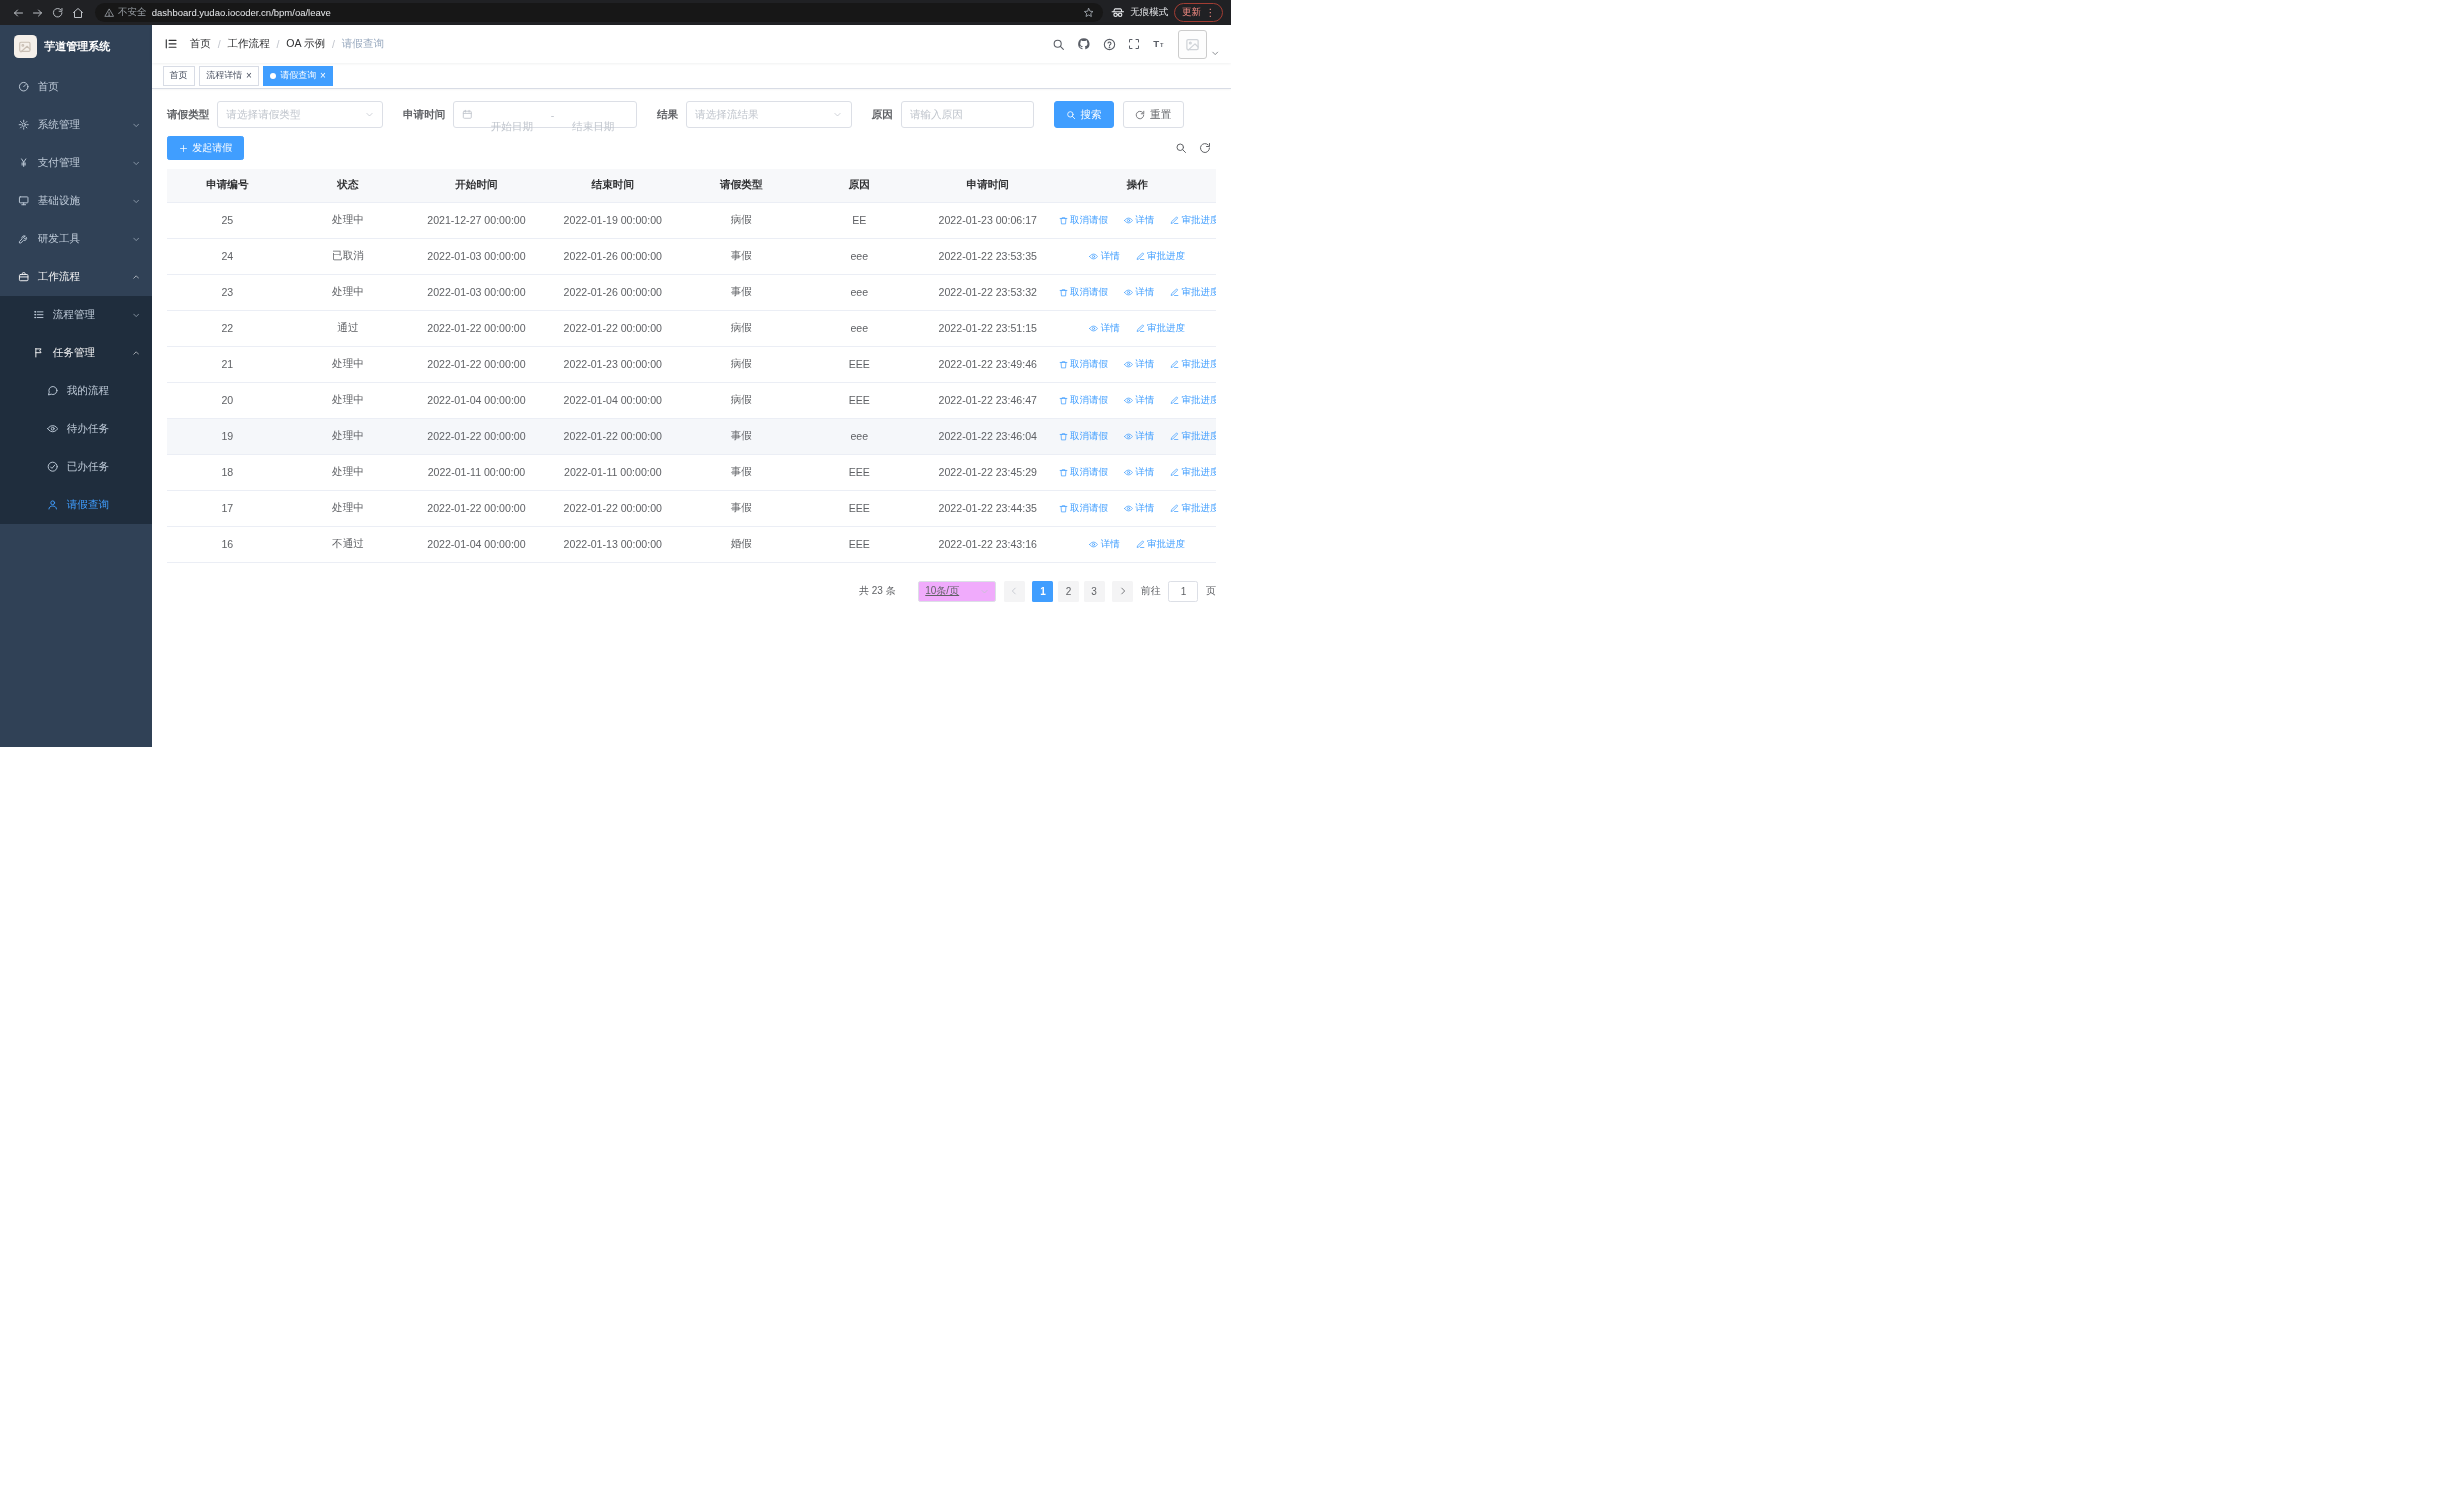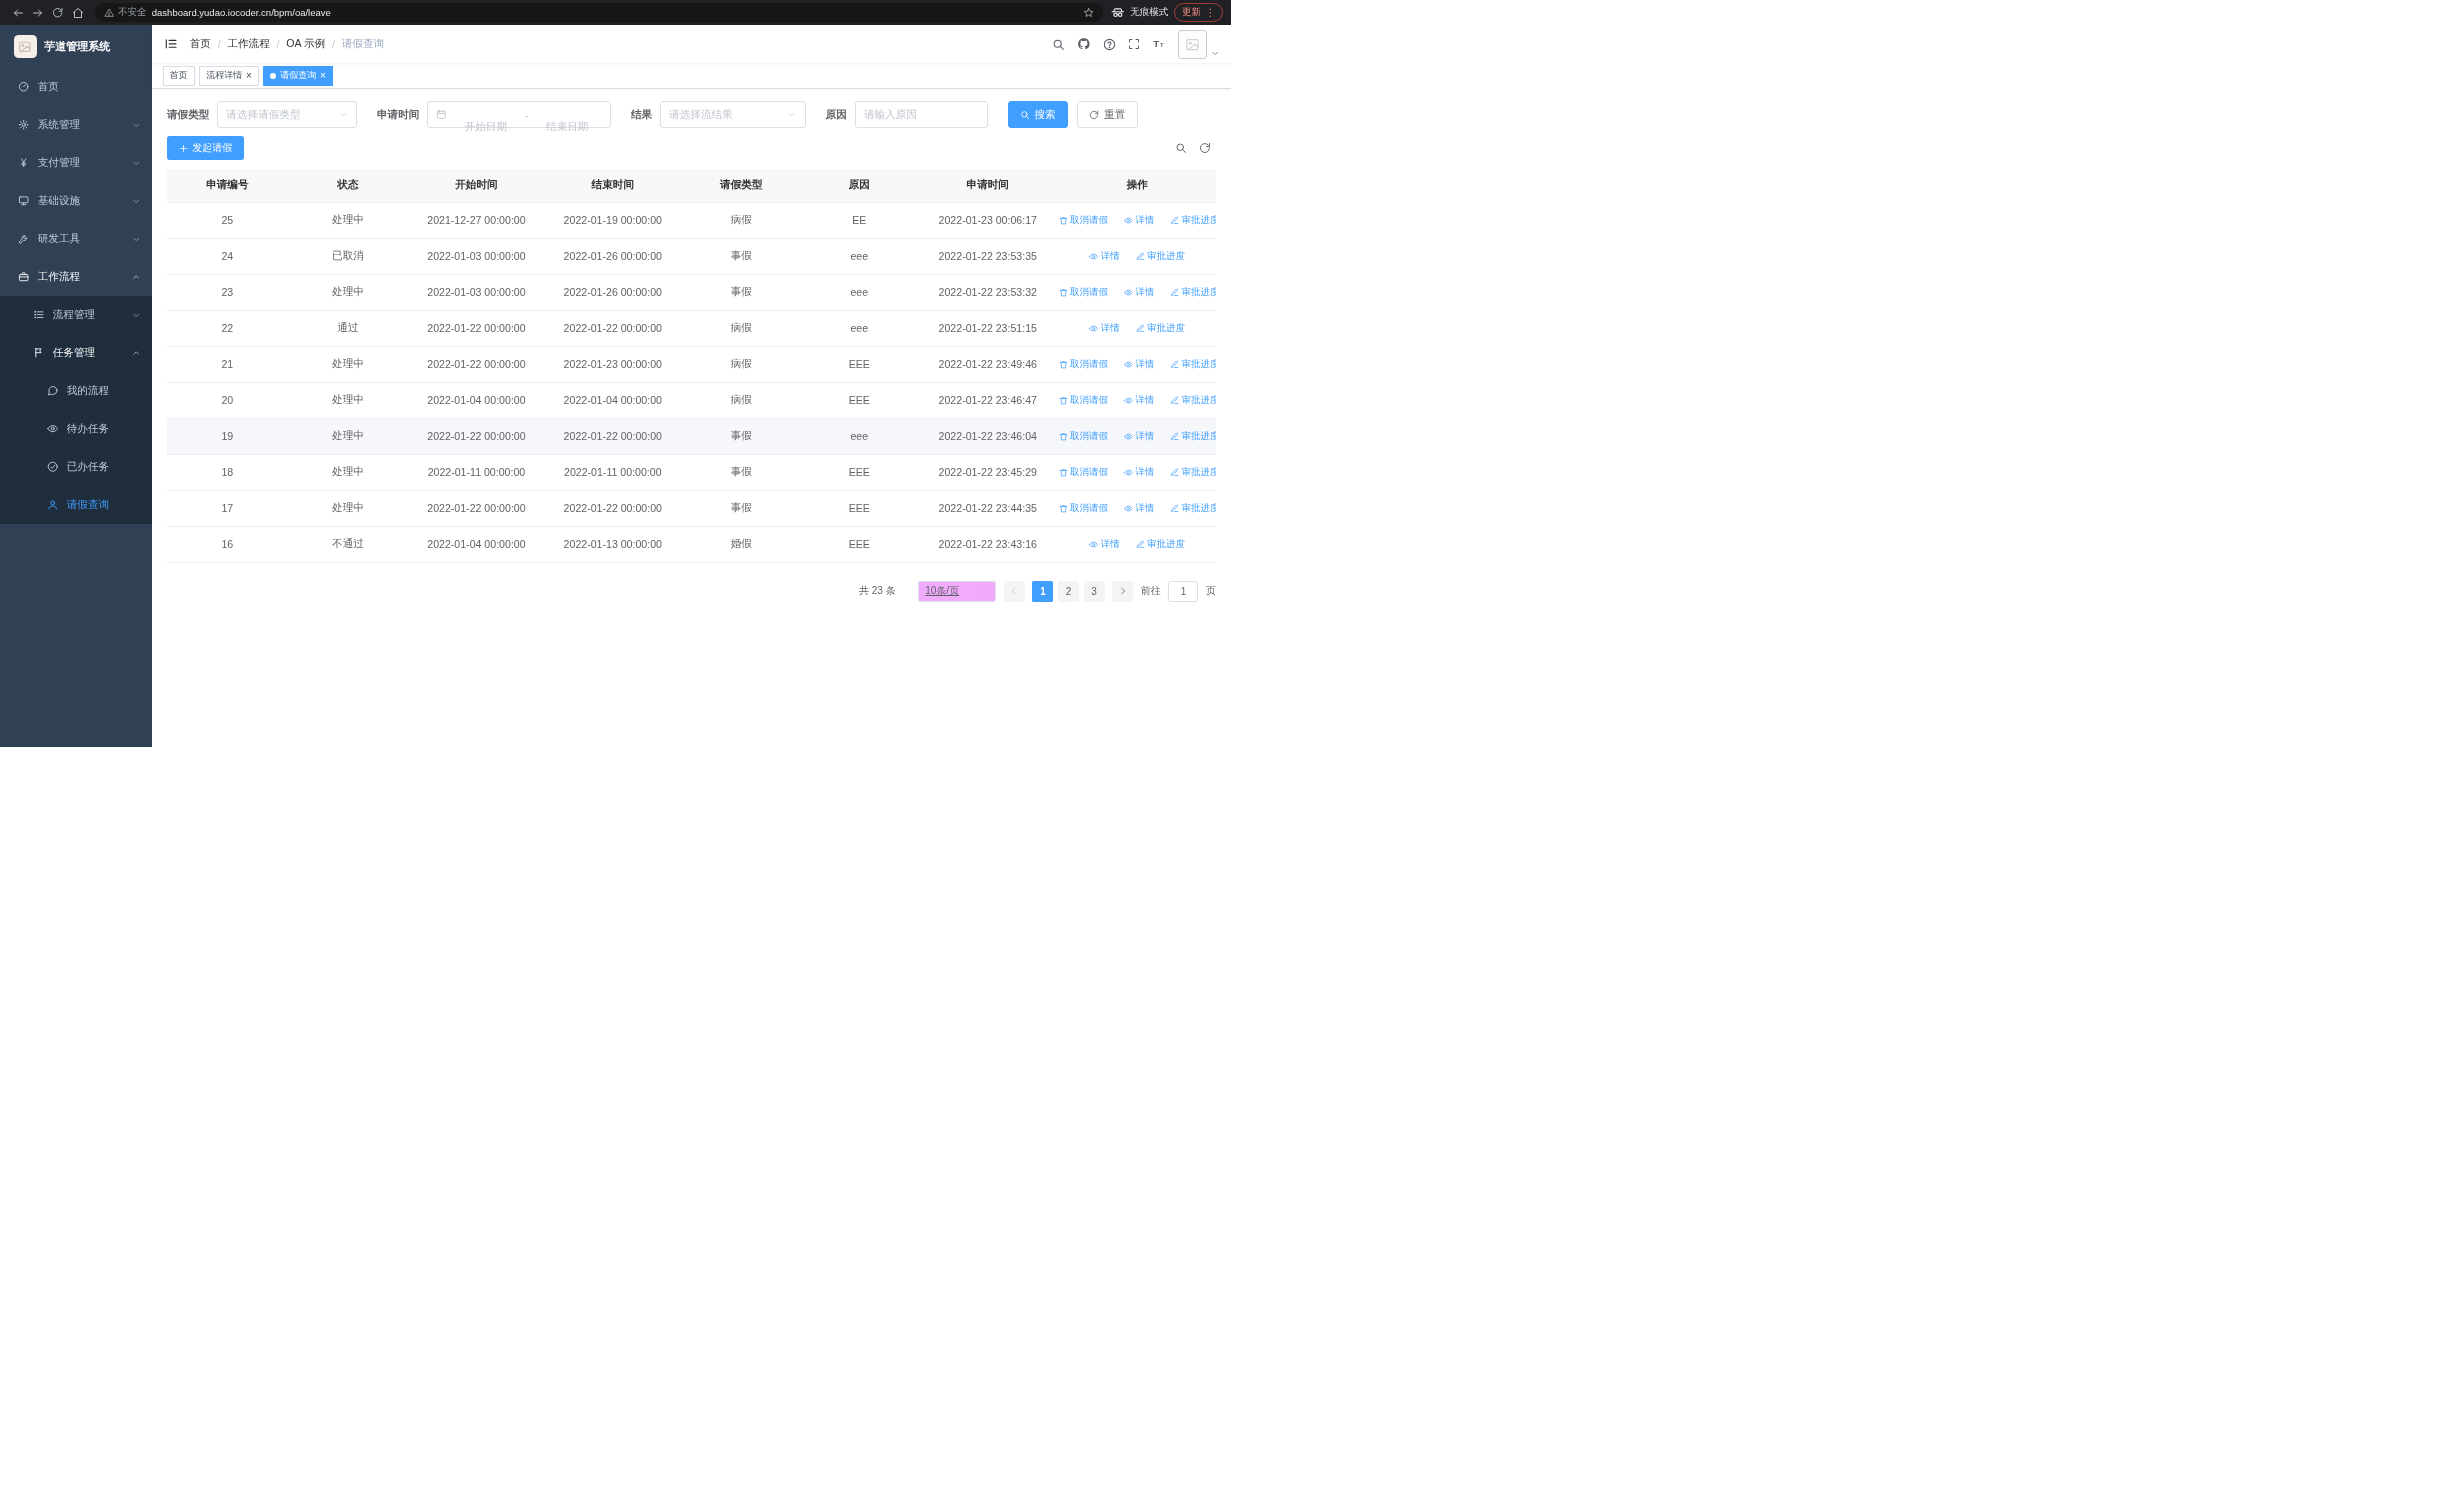--- a/index.html
+++ b/index.html
@@ -61,22 +61,22 @@
   .content { flex:1; padding:12px 15px; overflow:hidden; }
 
   
   .filter-row { display:flex; align-items:center; font-size:10.6px; color:#606266; }
   .f-label { font-weight:700; margin-right:7.6px; white-space:nowrap; }
   .f-group { display:flex; align-items:center; margin-right:20px; }
   .sel, .inp { height:27px; border:0.8px solid #dcdfe6; border-radius:3px; background:#fff; display:flex; align-items:center; padding:0 8.4px; font-size:10.6px; cursor:pointer; }
   .ph { color:#bfc4cc; }
   .sel { justify-content:space-between; }
   .sel .sel-caret { color:#c0c4cc; display:flex; margin-left:6px; }
-  .w185 { width:140px;text-align:right; }
-  .w192 { width:146px; }
+  .w185 { width:166px;text-align:right; }
+  .w192 { width:166px; }
   .w175 { width:133px; }
   .date-range { width:184px; gap:4.6px; }
   .date-range .cal-ico { color:#c0c4cc; display:flex; flex:none; }
   .date-range .d-ph { flex:1; text-align:center; color:#bfc4cc;margin-top:24px; }
   .date-range .d-sep { color:#bfc4cc; flex:none; }
   .btn { height:27px; border-radius:3px; padding:0 11.4px; font-size:10.6px; display:inline-flex; align-items:center; gap:4.6px; cursor:pointer; border:0.8px solid transparent; white-space:nowrap; }
   .btn-primary { background:#409eff; border-color:#409eff; color:#fff; }
   .btn-plain { background:#fff; border-color:#dcdfe6; color:#606266; }
   .btn + .btn { margin-left:9px; }
 

